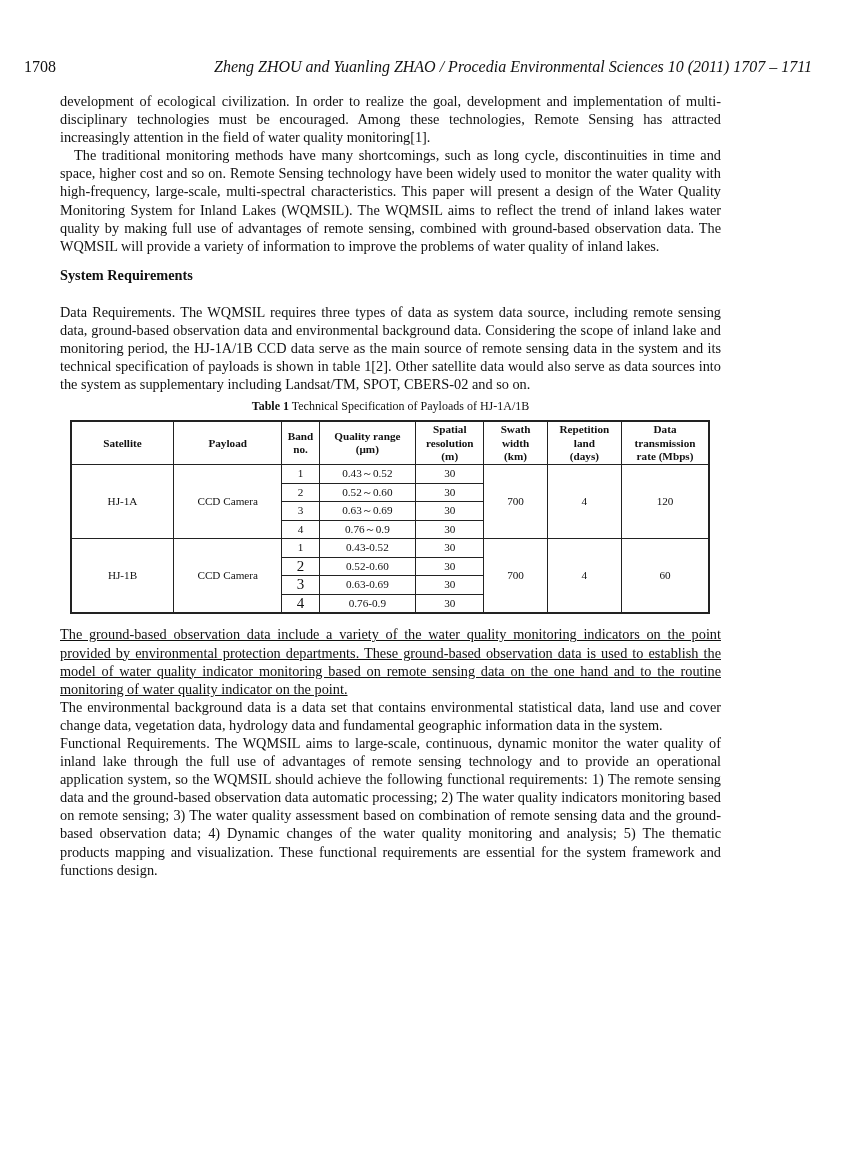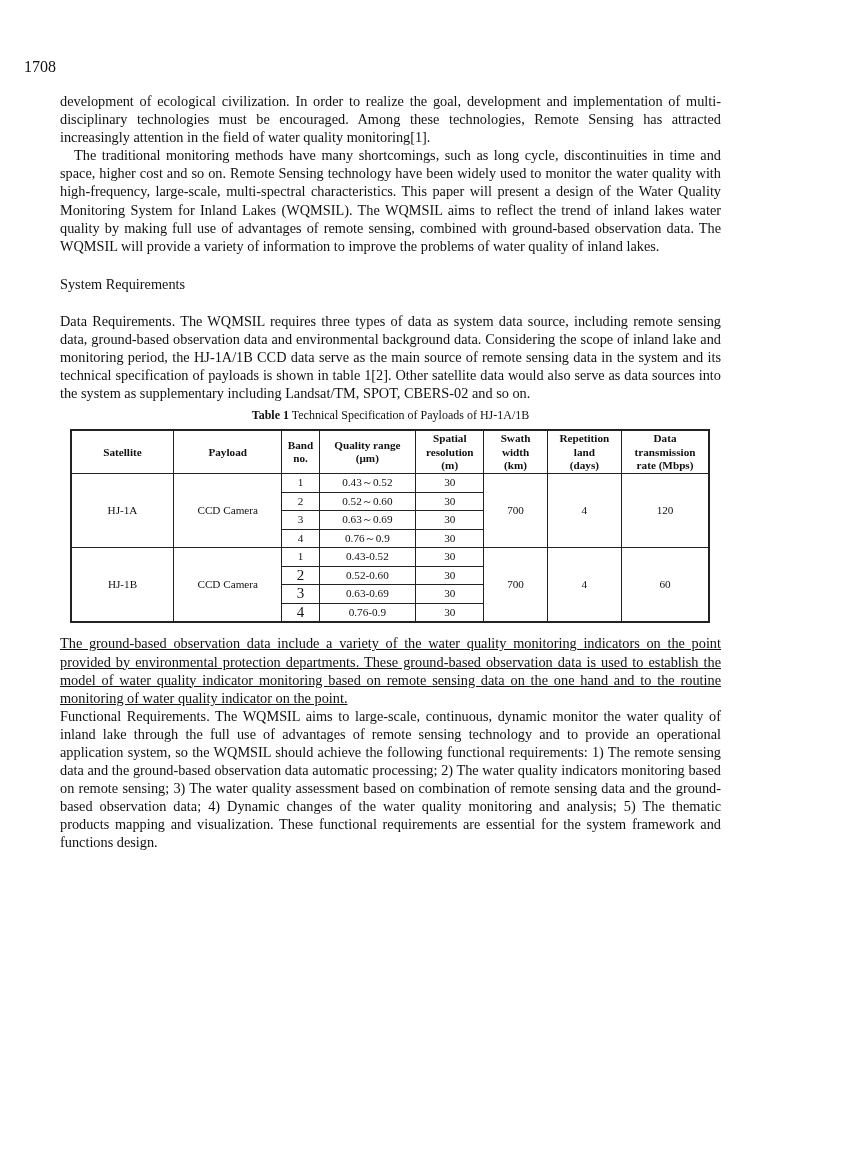--- a/index.html
+++ b/index.html
@@ -12,21 +12,21 @@
       font-size: 16px;
     }
     .running-head .page-num { position: absolute; left: 0; top: 0; }
     .running-head .citation { position: absolute; left: 190px; top: 0; font-style: italic; }
     .content {
       position: absolute; left: 60px; top: 92px; width: 661px;
       font-size: 14.3px; line-height: 18.1px; text-align: justify;
     }
     p { margin: 0; }
     .indent { text-indent: 14px; }
-    .section-heading { font-weight: normal; margin-top: 20px; margin-bottom: 19px; }
+    .section-heading { font-weight: bold; margin-top: 11px; margin-bottom: 19px; }
     .run-in { font-weight: normal; }
     .caption { text-align: center; font-size: 12px; margin: 5px 0 6px 0; line-height: 16px; }
     .caption b { font-weight: bold; }
     table.spec {
       border-collapse: collapse; margin-left: 10px; width: 640px;
       font-size: 11.2px; line-height: 13.5px; text-align: center;
     }
     table.spec th, table.spec td {
       border: 1.3px solid #222; padding: 0 2px; vertical-align: middle;
     }
@@ -34,20 +34,21 @@
     table.spec td { height: 17.5px; }
     table.spec td.big { font-size: 15px; }
     table.spec { border: 2px solid #222; }
     .after-table { margin-top: 11px; text-decoration: underline; }
   </style>
 </head>
 <body>
 
 <div class="running-head">
   <span class="page-num">1708</span>
+  <span class="citation">Zheng ZHOU and Yuanling ZHAO / Procedia Environmental Sciences 10 (2011) 1707 – 1711</span>
 </div>
 
 <div class="content">
   <p>development of ecological civilization. In order to realize the goal, development and implementation of multi-disciplinary technologies must be encouraged. Among these technologies, Remote Sensing has attracted increasingly attention in the field of water quality monitoring[1].</p>
   <p class="indent">The traditional monitoring methods have many shortcomings, such as long cycle, discontinuities in time and space, higher cost and so on. Remote Sensing technology have been widely used to monitor the water quality with high-frequency, large-scale, multi-spectral characteristics. This paper will present a design of the Water Quality Monitoring System for Inland Lakes (WQMSIL). The WQMSIL aims to reflect the trend of inland lakes water quality by making full use of advantages of remote sensing, combined with ground-based observation data. The WQMSIL will provide a variety of information to improve the problems of water quality of inland lakes.</p>
 
   <p class="section-heading">System Requirements</p>
 
   <p><span class="run-in">Data Requirements.</span><span> The WQMSIL requires three types of data as system data source, including remote sensing data, ground-based observation data and environmental background data. Considering the scope of inland lake and monitoring period, the HJ-1A/1B CCD data serve as the main source of remote sensing data in the system and its technical specification of payloads is shown in table 1[2]. Other satellite data would also serve as data sources into the system as supplementary including Landsat/TM, SPOT, CBERS-02 and so on.</span></p>
 
@@ -126,14 +127,15 @@
       </tr>
       <tr>
         <td class="big">4</td>
         <td>0.76-0.9</td>
         <td>30</td>
       </tr>
     </tbody>
   </table>
 
   <p class="after-table">The ground-based observation data include a variety of the water quality monitoring indicators on the point provided by environmental protection departments. These ground-based observation data is used to establish the model of water quality indicator monitoring based on remote sensing data on the one hand and to the routine monitoring of water quality indicator on the point.</p>
+  <p>The environmental background data is a data set that contains environmental statistical data, land use and cover change data, vegetation data, hydrology data and fundamental geographic information data in the system.</p>
   <p><span class="run-in">Functional Requirements.</span><span> The WQMSIL aims to large-scale, continuous, dynamic monitor the water quality of inland lake through the full use of advantages of remote sensing technology and to provide an operational application system, so the WQMSIL should achieve the following functional requirements: 1) The remote sensing data and the ground-based observation data automatic processing; 2) The water quality indicators monitoring based on remote sensing; 3) The water quality assessment based on combination of remote sensing data and the ground-based observation data; 4) Dynamic changes of the water quality monitoring and analysis; 5) The thematic products mapping and visualization. These functional requirements are essential for the system framework and functions design.</span></p>
 </div>
 
 </body></html>

